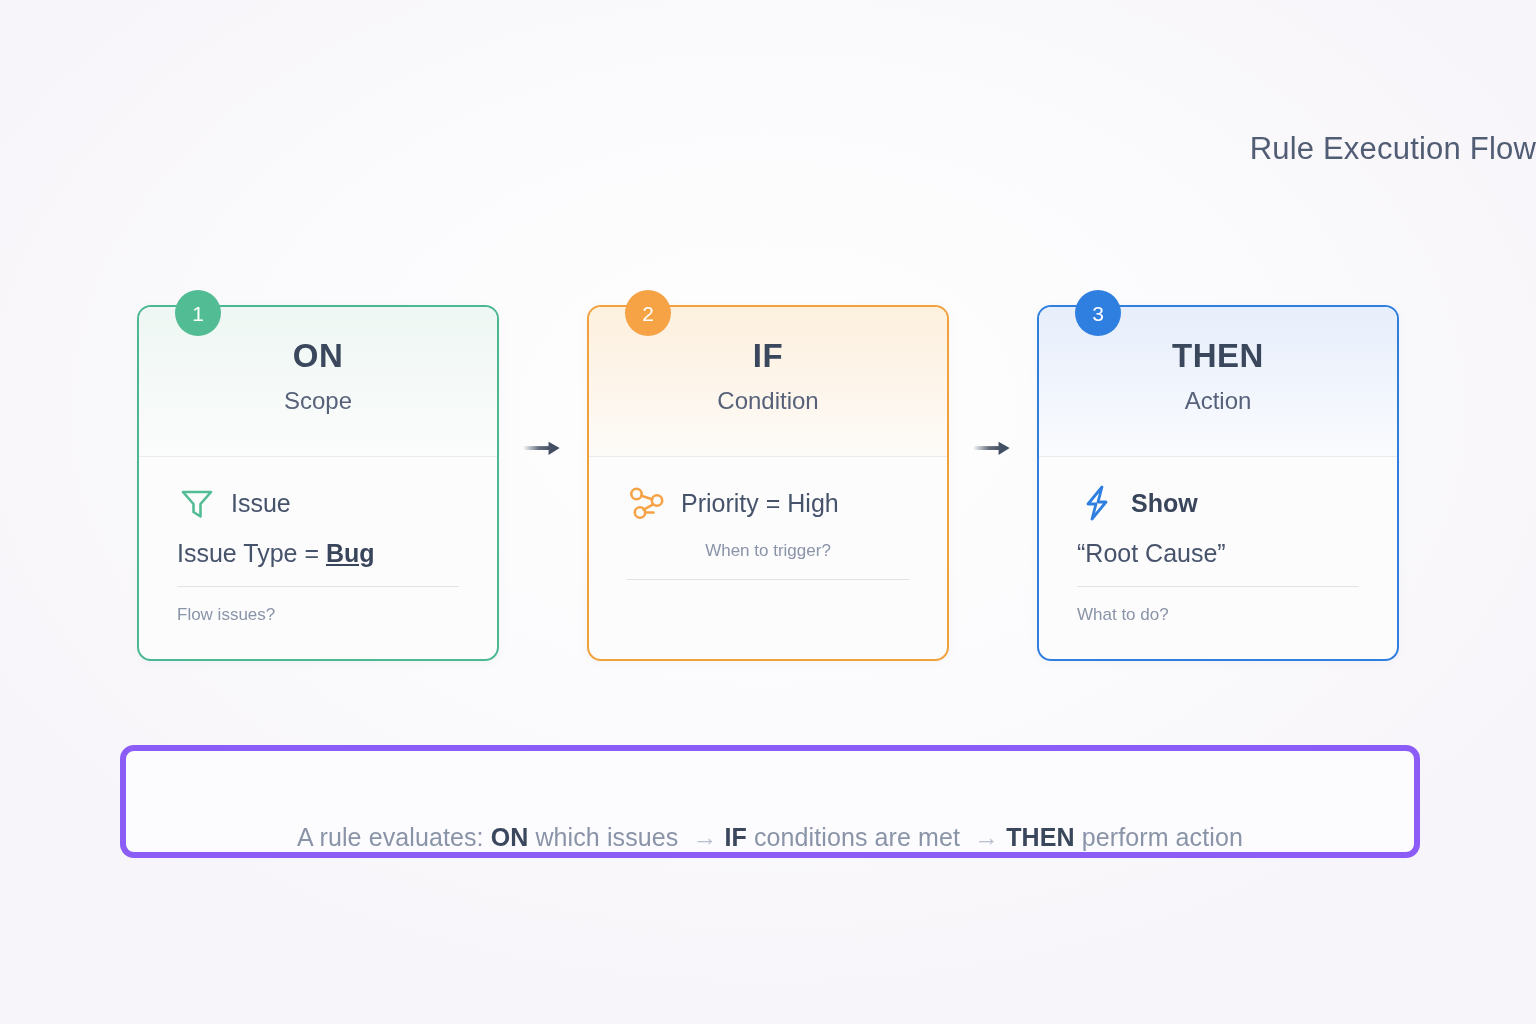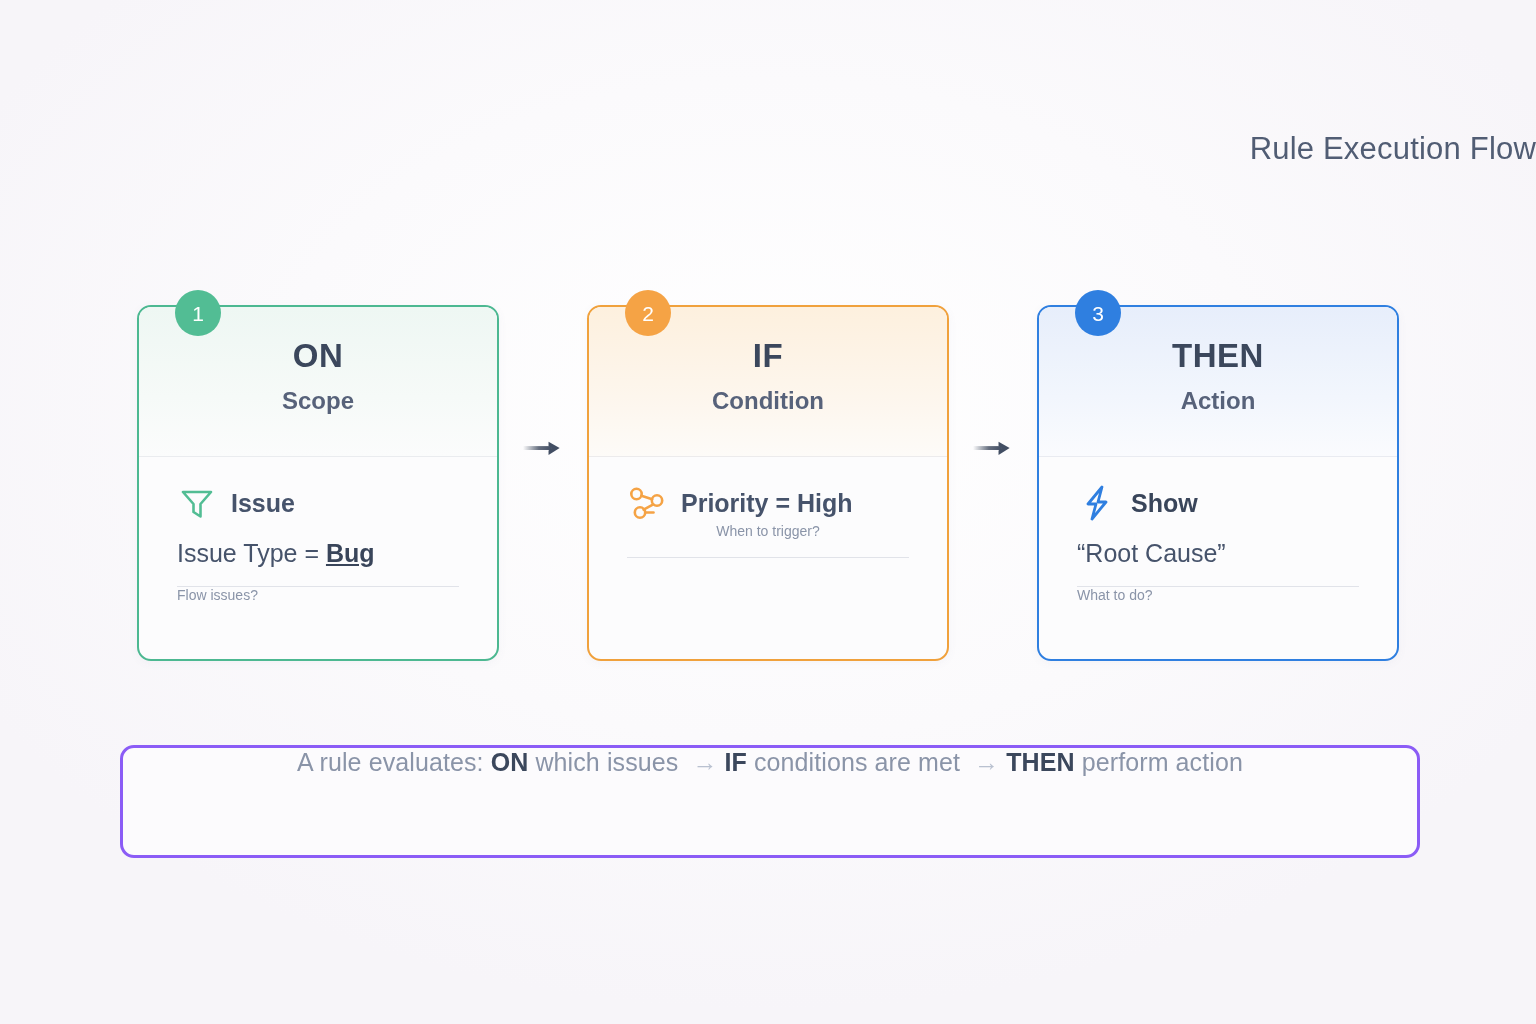--- a/index.html
+++ b/index.html
@@ -92,61 +92,62 @@
   .kw {
     font-size: 33px;
     font-weight: 700;
     color: #3b475c;
     letter-spacing: .5px;
     line-height: 1.15;
   }
   .sub {
     margin-top: 12px;
     font-size: 24px;
-    font-weight: 700;
+    font-weight: 400;
     color: #57627a;
   }
 
   .card-body {
     flex: 1;
     padding: 26px 38px 0 38px;
     display: flex;
     flex-direction: column;
   }
 
   .row-icon {
     display: flex;
     align-items: center;
     gap: 14px;
   }
   .row-icon.center { justify-content: flex-start; }
   .icon { width: 40px; height: 40px; flex: 0 0 40px; display: block; }
   .primary {
     font-size: 25px;
     color: #46536b;
-    font-weight: 700;
+    font-weight: 400;
   }
   .primary.bold { font-weight: 700; color: #39455a; }
 
   .line2 {
     font-size: 25px;
     color: #46536b;
     margin-top: 16px;
   }
   .line2 b { font-weight: 700; color: #39455a; text-decoration: underline; }
   .line2.center { text-align: left; }
 
   .divider {
     height: 1px;
     background: rgba(120,130,155,.20);
     margin: 18px 0 0 0;
   }
   .hint {
-    font-size: 14px;
+    font-size: 17px;
     color: #8a94a8;
+    margin-top: 18px;
   }
   .hint.center { text-align: center; }
   .spacer { flex: 1; }
 
   
   .card.green { border-color: #4cb891; }
   .card.green .card-head { background: linear-gradient(180deg, #eef7f3 0%, #f6faf8 60%, #fbfcfc 100%); }
   .card.green .badge { background: #52bd94; }
 
   .card.orange { border-color: #f0a13c; }
@@ -167,25 +168,25 @@
   }
   .arrow-svg { width: 72px; height: 30px; display: block; }
 
   
   .summary {
     position: absolute;
     left: 120px;
     top: 745px;
     width: 1300px;
     height: 113px;
-    border: 3px solid #8b5cf6;
+    border: 6px solid #8b5cf6;
     border-radius: 14px;
     background: #fcfbfd;
     display: flex;
-    align-items: flex-start;
+    align-items: flex-end;
     justify-content: center;
   }
   .summary-text {
     font-size: 25px;
     color: #8a94a8;
     white-space: nowrap;
     letter-spacing: .1px;
   }
   .summary-text b { color: #3b475c; font-weight: 700; }
   .summary-text .arr { color: #b9c1d0; padding: 0 7px; font-size: 25px; }

